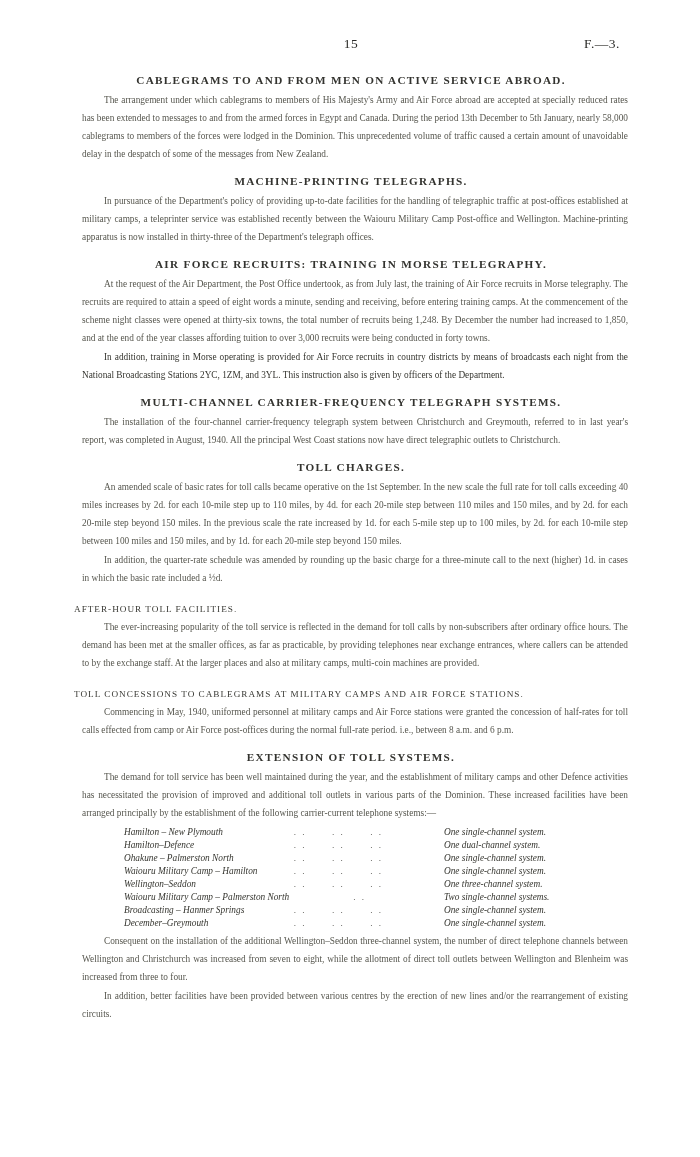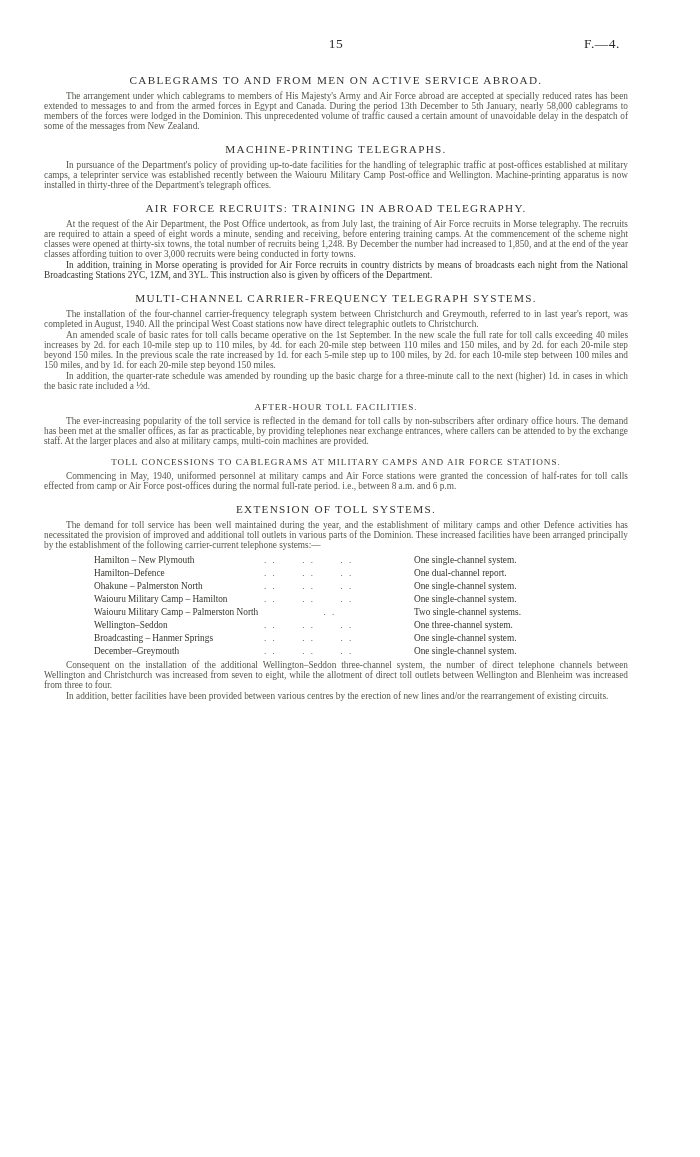--- a/index.html
+++ b/index.html
@@ -14,21 +14,21 @@
     color: #2b2b28;
     position: relative;
     overflow: hidden;
   }
   .page {
     position: absolute;
     left: 0; top: 0;
     width: 700px;
     height: 1157px;
     box-sizing: border-box;
-    padding: 36px 72px 20px 44px;
+    padding: 36px 72px 20px 74px;
   }
   .header-row {
     position: relative;
     height: 26px;
     margin-bottom: 12px;
   }
   .page-number {
     position: absolute;
     left: 50%;
     transform: translateX(-50%);
@@ -40,49 +40,49 @@
   .doc-ref {
     position: absolute;
     right: 8px;
     top: 0;
     font-size: 13.5px;
     letter-spacing: 0.5px;
     color: #2b2b28;
   }
   h2.section-title {
     font-size: 11.2px;
-    font-weight: normal;
+    font-weight: bold;
     text-align: center;
     letter-spacing: 1.3px;
     margin: 12px 0 5px 0;
     color: #33332f;
   }
   h3.sub-title {
     font-size: 9.2px;
     font-weight: normal;
-    text-align: center;
     letter-spacing: 1.0px;
-    margin: 11px 0 4px 0;
+    margin: 17px 0 4px 0;
     color: #3a3a35;
   }
   p.body-text {
     font-size: 9.3px;
-    line-height: 10px;
+    line-height: 18px;
     text-align: justify;
-    margin: 0 0 1px 0;
+    margin: 0 0 1px 8px;
     text-indent: 22px;
     color: #35352f;
   }
   p.faded {
     color: #56564e;
   }
   .sc { font-variant: small-caps; }
   .table-wrap {
     margin: 4px 0 2px 0;
     padding-left: 50px;
+    font-style: italic;
   }
   table.carrier-table {
     border-collapse: collapse;
     font-size: 9.3px;
     width: 100%;
   }
   table.carrier-table td {
     padding: 0.4px 0;
     line-height: 12.2px;
     color: #35352f;
@@ -98,36 +98,37 @@
   }
   td.system { padding-left: 4px; }
 </style>
 </head>
 <body>
 
 <div class="page">
 
   <div class="header-row">
     <div class="page-number">15</div>
-    <div class="doc-ref">F.—4.</div>
+    <div class="doc-ref">F.—3.</div>
   </div>
 
   <h2 class="section-title">CABLEGRAMS TO AND FROM MEN ON ACTIVE SERVICE ABROAD.</h2>
   <p class="body-text faded">The arrangement under which cablegrams to members of His Majesty's Army and Air Force abroad are accepted at specially reduced rates has been extended to messages to and from the armed forces in Egypt and Canada.  During the period 13th December to 5th January, nearly 58,000 cablegrams to members of the forces were lodged in the Dominion.  This unprecedented volume of traffic caused a certain amount of unavoidable delay in the despatch of some of the messages from New Zealand.</p>
 
   <h2 class="section-title">MACHINE-PRINTING TELEGRAPHS.</h2>
   <p class="body-text faded">In pursuance of the Department's policy of providing up-to-date facilities for the handling of telegraphic traffic at post-offices established at military camps, a teleprinter service was established recently between the Waiouru Military Camp Post-office and Wellington.  Machine-printing apparatus is now installed in thirty-three of the Department's telegraph offices.</p>
 
-  <h2 class="section-title">AIR FORCE RECRUITS:  TRAINING IN ABROAD TELEGRAPHY.</h2>
+  <h2 class="section-title">AIR FORCE RECRUITS:  TRAINING IN MORSE TELEGRAPHY.</h2>
   <p class="body-text faded">At the request of the Air Department, the Post Office undertook, as from July last, the training of Air Force recruits in Morse telegraphy.  The recruits are required to attain a speed of eight words a minute, sending and receiving, before entering training camps.  At the commencement of the scheme night classes were opened at thirty-six towns, the total number of recruits being 1,248.  By December the number had increased to 1,850, and at the end of the year classes affording tuition to over 3,000 recruits were being conducted in forty towns.</p>
   <p class="body-text">In addition, training in Morse operating is provided for Air Force recruits in country districts by means of broadcasts each night from the National Broadcasting Stations 2YC, 1ZM, and 3YL.  This instruction also is given by officers of the Department.</p>
 
   <h2 class="section-title">MULTI-CHANNEL CARRIER-FREQUENCY TELEGRAPH SYSTEMS.</h2>
   <p class="body-text faded">The installation of the four-channel carrier-frequency telegraph system between Christchurch and Greymouth, referred to in last year's report, was completed in August, 1940.  All the principal West Coast stations now have direct telegraphic outlets to Christchurch.</p>
 
+  <h2 class="section-title">TOLL CHARGES.</h2>
   <p class="body-text faded">An amended scale of basic rates for toll calls became operative on the 1st September.  In the new scale the full rate for toll calls exceeding 40 miles increases by 2d. for each 10-mile step up to 110 miles, by 4d. for each 20-mile step between 110 miles and 150 miles, and by 2d. for each 20-mile step beyond 150 miles.  In the previous scale the rate increased by 1d. for each 5-mile step up to 100 miles, by 2d. for each 10-mile step between 100 miles and 150 miles, and by 1d. for each 20-mile step beyond 150 miles.</p>
   <p class="body-text faded">In addition, the quarter-rate schedule was amended by rounding up the basic charge for a three-minute call to the next (higher) 1d. in cases in which the basic rate included a ½d.</p>
 
   <h3 class="sub-title sc">AFTER-HOUR TOLL FACILITIES.</h3>
   <p class="body-text faded">The ever-increasing popularity of the toll service is reflected in the demand for toll calls by non-subscribers after ordinary office hours.  The demand has been met at the smaller offices, as far as practicable, by providing telephones near exchange entrances, where callers can be attended to by the exchange staff.  At the larger places and also at military camps, multi-coin machines are provided.</p>
 
   <h3 class="sub-title sc">TOLL CONCESSIONS TO CABLEGRAMS AT MILITARY CAMPS AND AIR FORCE STATIONS.</h3>
   <p class="body-text faded">Commencing in May, 1940, uniformed personnel at military camps and Air Force stations were granted the concession of half-rates for toll calls effected from camp or Air Force post-offices during the normal full-rate period.  i.e., between 8 a.m. and 6 p.m.</p>
 
   <h2 class="section-title">EXTENSION OF TOLL SYSTEMS.</h2>
@@ -137,41 +138,41 @@
     <table class="carrier-table">
       <tbody>
         <tr>
           <td class="route">Hamilton – New Plymouth</td>
           <td class="dots">. .&nbsp;&nbsp;&nbsp;&nbsp;&nbsp;&nbsp;. .&nbsp;&nbsp;&nbsp;&nbsp;&nbsp;&nbsp;. .</td>
           <td class="system">One single-channel system.</td>
         </tr>
         <tr>
           <td class="route">Hamilton–Defence</td>
           <td class="dots">. .&nbsp;&nbsp;&nbsp;&nbsp;&nbsp;&nbsp;. .&nbsp;&nbsp;&nbsp;&nbsp;&nbsp;&nbsp;. .</td>
-          <td class="system">One dual-channel report.</td>
+          <td class="system">One dual-channel system.</td>
         </tr>
         <tr>
           <td class="route">Ohakune – Palmerston North</td>
           <td class="dots">. .&nbsp;&nbsp;&nbsp;&nbsp;&nbsp;&nbsp;. .&nbsp;&nbsp;&nbsp;&nbsp;&nbsp;&nbsp;. .</td>
           <td class="system">One single-channel system.</td>
         </tr>
         <tr>
           <td class="route">Waiouru Military Camp – Hamilton</td>
           <td class="dots">. .&nbsp;&nbsp;&nbsp;&nbsp;&nbsp;&nbsp;. .&nbsp;&nbsp;&nbsp;&nbsp;&nbsp;&nbsp;. .</td>
           <td class="system">One single-channel system.</td>
         </tr>
         <tr>
+          <td class="route">Wellington–Seddon</td>
+          <td class="dots">. .&nbsp;&nbsp;&nbsp;&nbsp;&nbsp;&nbsp;. .&nbsp;&nbsp;&nbsp;&nbsp;&nbsp;&nbsp;. .</td>
+          <td class="system">One three-channel system.</td>
+        </tr>
+        <tr>
           <td class="route">Waiouru Military Camp – Palmerston North</td>
           <td class="dots">&nbsp;&nbsp;&nbsp;&nbsp;&nbsp;&nbsp;&nbsp;&nbsp;&nbsp;&nbsp;&nbsp;&nbsp;&nbsp;&nbsp;. .</td>
           <td class="system">Two single-channel systems.</td>
-        </tr>
-        <tr>
-          <td class="route">Wellington–Seddon</td>
-          <td class="dots">. .&nbsp;&nbsp;&nbsp;&nbsp;&nbsp;&nbsp;. .&nbsp;&nbsp;&nbsp;&nbsp;&nbsp;&nbsp;. .</td>
-          <td class="system">One three-channel system.</td>
         </tr>
         <tr>
           <td class="route">Broadcasting – Hanmer Springs</td>
           <td class="dots">. .&nbsp;&nbsp;&nbsp;&nbsp;&nbsp;&nbsp;. .&nbsp;&nbsp;&nbsp;&nbsp;&nbsp;&nbsp;. .</td>
           <td class="system">One single-channel system.</td>
         </tr>
         <tr>
           <td class="route">December–Greymouth</td>
           <td class="dots">. .&nbsp;&nbsp;&nbsp;&nbsp;&nbsp;&nbsp;. .&nbsp;&nbsp;&nbsp;&nbsp;&nbsp;&nbsp;. .</td>
           <td class="system">One single-channel system.</td>

